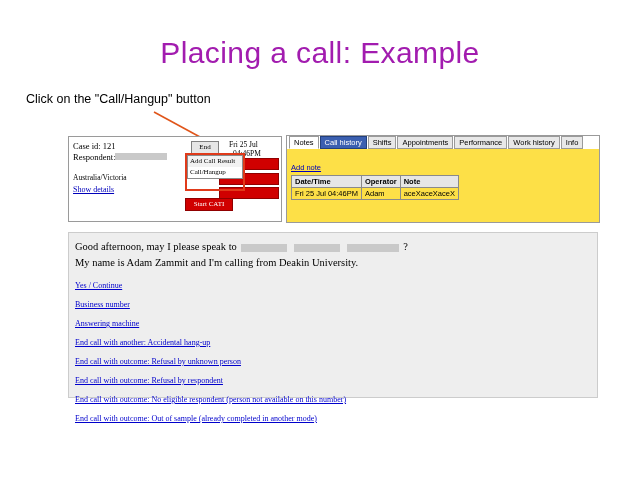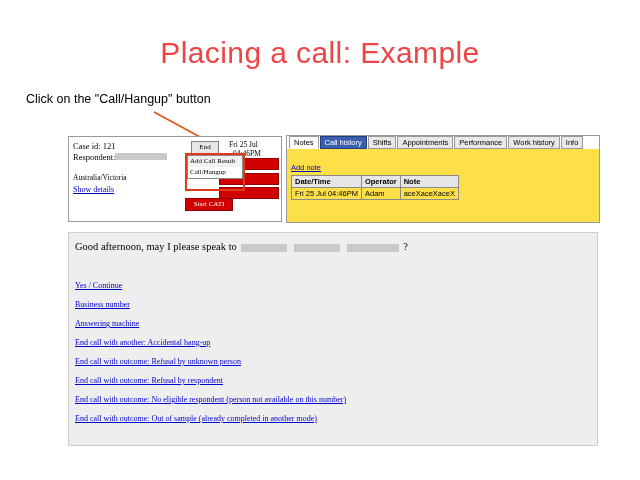--- a/index.html
+++ b/index.html
@@ -15,21 +15,21 @@
     position: relative;
   }
   .slide-title {
     position: absolute;
     top: 36px;
     left: 0;
     width: 640px;
     text-align: center;
     font-size: 30px;
     font-family: "Liberation Sans", sans-serif;
-    color: #ef4444;
+    color: #a21caf;
     letter-spacing: 0.4px;
   }
   .callout {
     position: absolute;
     top: 92px;
     left: 26px;
     font-size: 12.5px;
     color: #000000;
     line-height: 15px;
     width: 210px;
@@ -242,21 +242,21 @@
     background: #e6e6e6;
     font-weight: bold;
   }
 
   
   .script {
     position: absolute;
     left: 0;
     top: 96px;
     width: 530px;
-    height: 214px;
+    height: 166px;
     background: #eeeeee;
     border: 1px solid #cccccc;
     box-sizing: border-box;
   }
   .script-greeting {
     position: absolute;
     left: 6px;
     top: 8px;
     font-size: 10.5px;
     color: #000000;
@@ -360,20 +360,21 @@
   </div>
 
   <div class="script">
     <div class="script-greeting">
       <span>Good afternoon, may I please speak to</span>
       <span class="greet-blank" style="width:46px"></span>
       <span class="greet-blank" style="width:46px"></span>
       <span class="greet-blank" style="width:52px"></span>
       <span>?</span>
     </div>
+    <div class="script-name">My name is Adam Zammit and I'm calling from Deakin University.</div>
 
     <div class="link-list">
       <div class="script-link">Yes / Continue</div>
       <div class="script-link">Business number</div>
       <div class="script-link">Answering machine</div>
       <div class="script-link">End call with another: Accidental hang-up</div>
       <div class="script-link">End call with outcome: Refusal by unknown person</div>
       <div class="script-link">End call with outcome: Refusal by respondent</div>
       <div class="script-link">End call with outcome: No eligible respondent (person not available on this number)</div>
       <div class="script-link">End call with outcome: Out of sample (already completed in another mode)</div>

